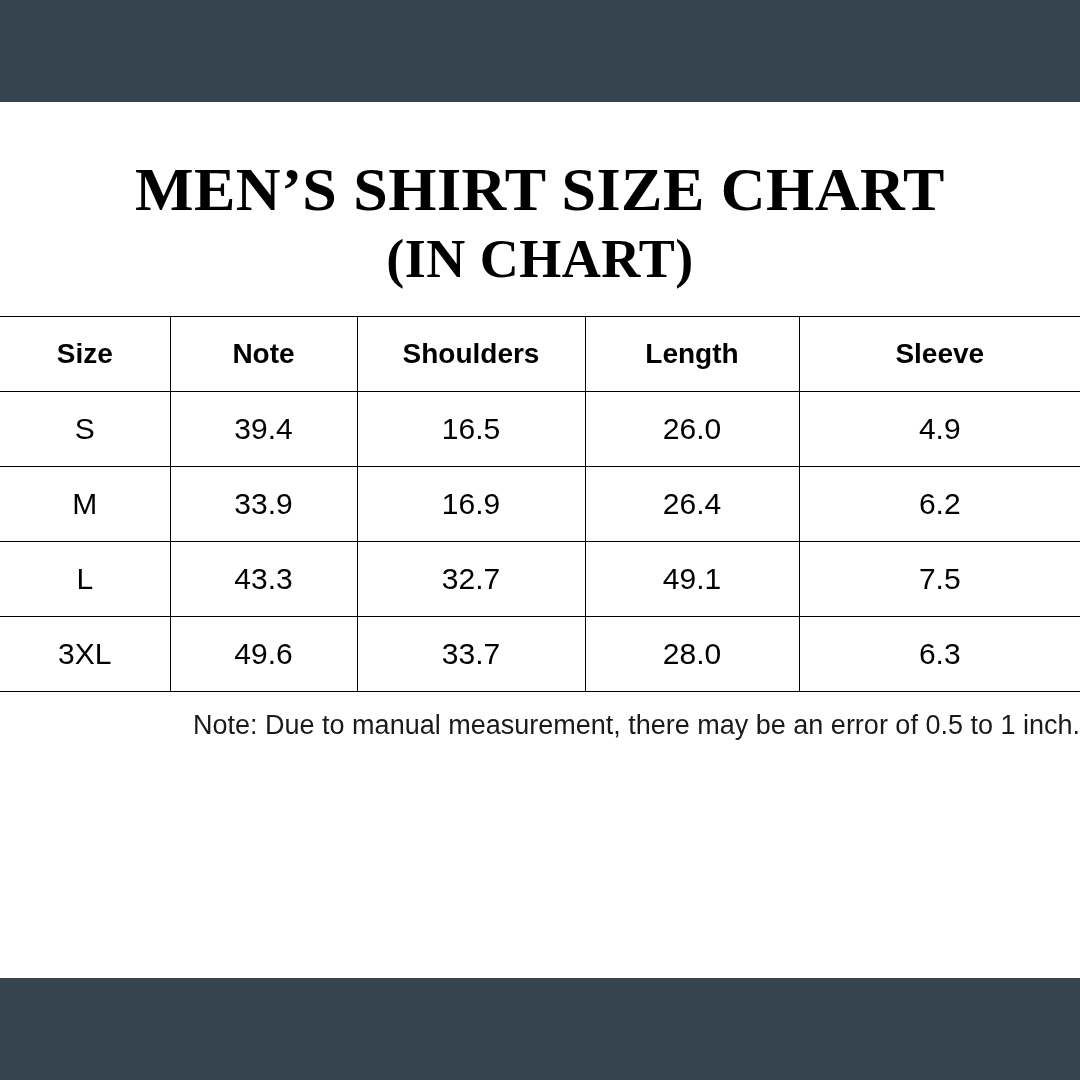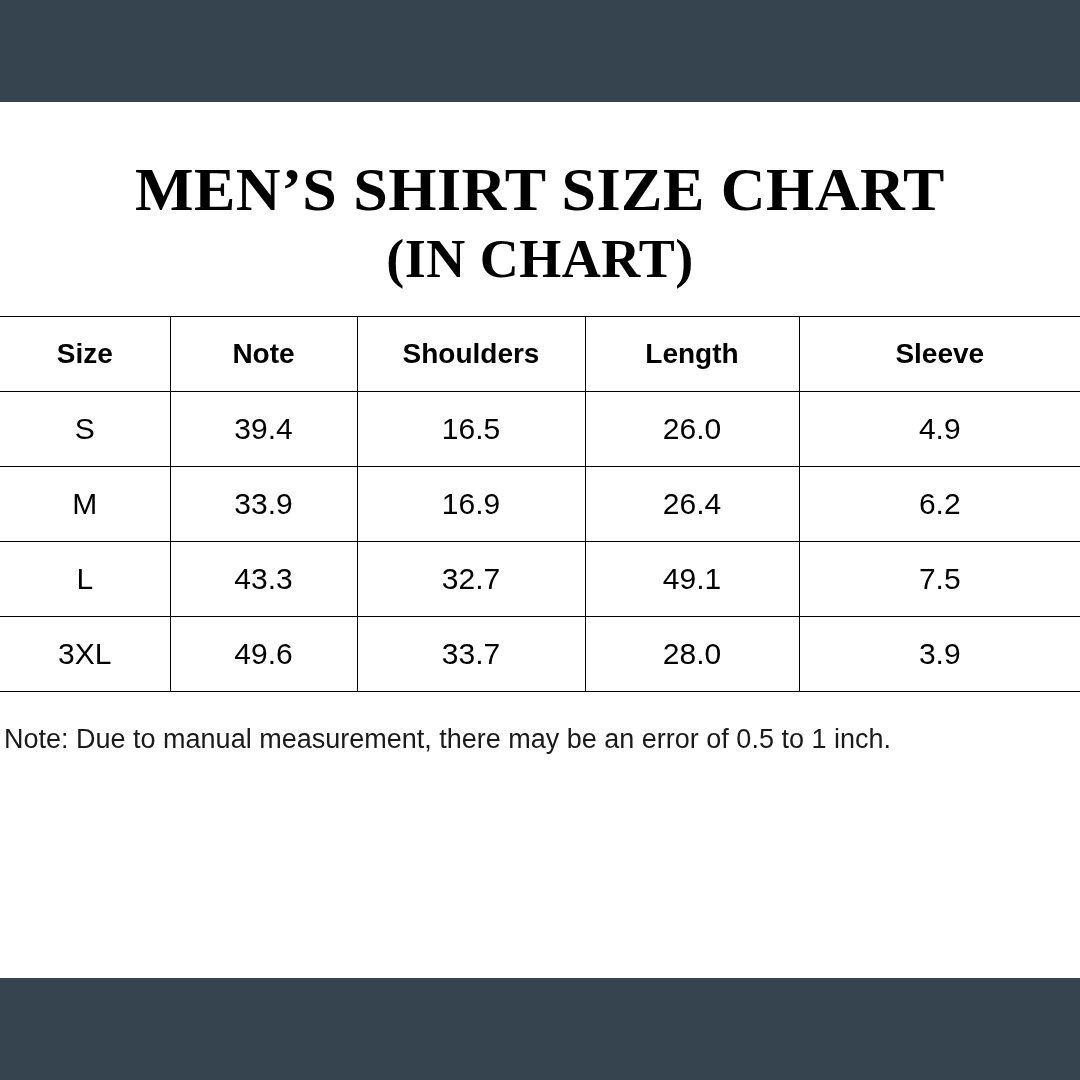--- a/index.html
+++ b/index.html
@@ -87,26 +87,27 @@
     font-size: 30px;
     font-weight: normal;
   }
   col.c0 { width: 170px; }
   col.c1 { width: 187px; }
   col.c2 { width: 228px; }
   col.c3 { width: 214px; }
   col.c4 { width: 281px; }
 
   .note {
-    margin-top: 32px;
+    margin-top: 18px;
     padding-left: 4px;
     font-size: 27px;
     color: #1a1a1a;
     font-family: "Liberation Sans", sans-serif;
     white-space: nowrap;
+    text-align: right;
   }
 </style>
 </head>
 <body>
 
 <div class="page">
 
   <div class="band band-top"></div>
 
   <div class="content">
@@ -154,21 +155,21 @@
             <td>43.3</td>
             <td>32.7</td>
             <td>49.1</td>
             <td>7.5</td>
           </tr>
           <tr>
             <td>3XL</td>
             <td>49.6</td>
             <td>33.7</td>
             <td>28.0</td>
-            <td>3.9</td>
+            <td>6.3</td>
           </tr>
         </tbody>
       </table>
     </div>
 
     <div class="note">Note: Due to manual measurement, there may be an error of 0.5 to 1 inch.</div>
 
   </div>
 
   <div class="band band-bottom"></div>

